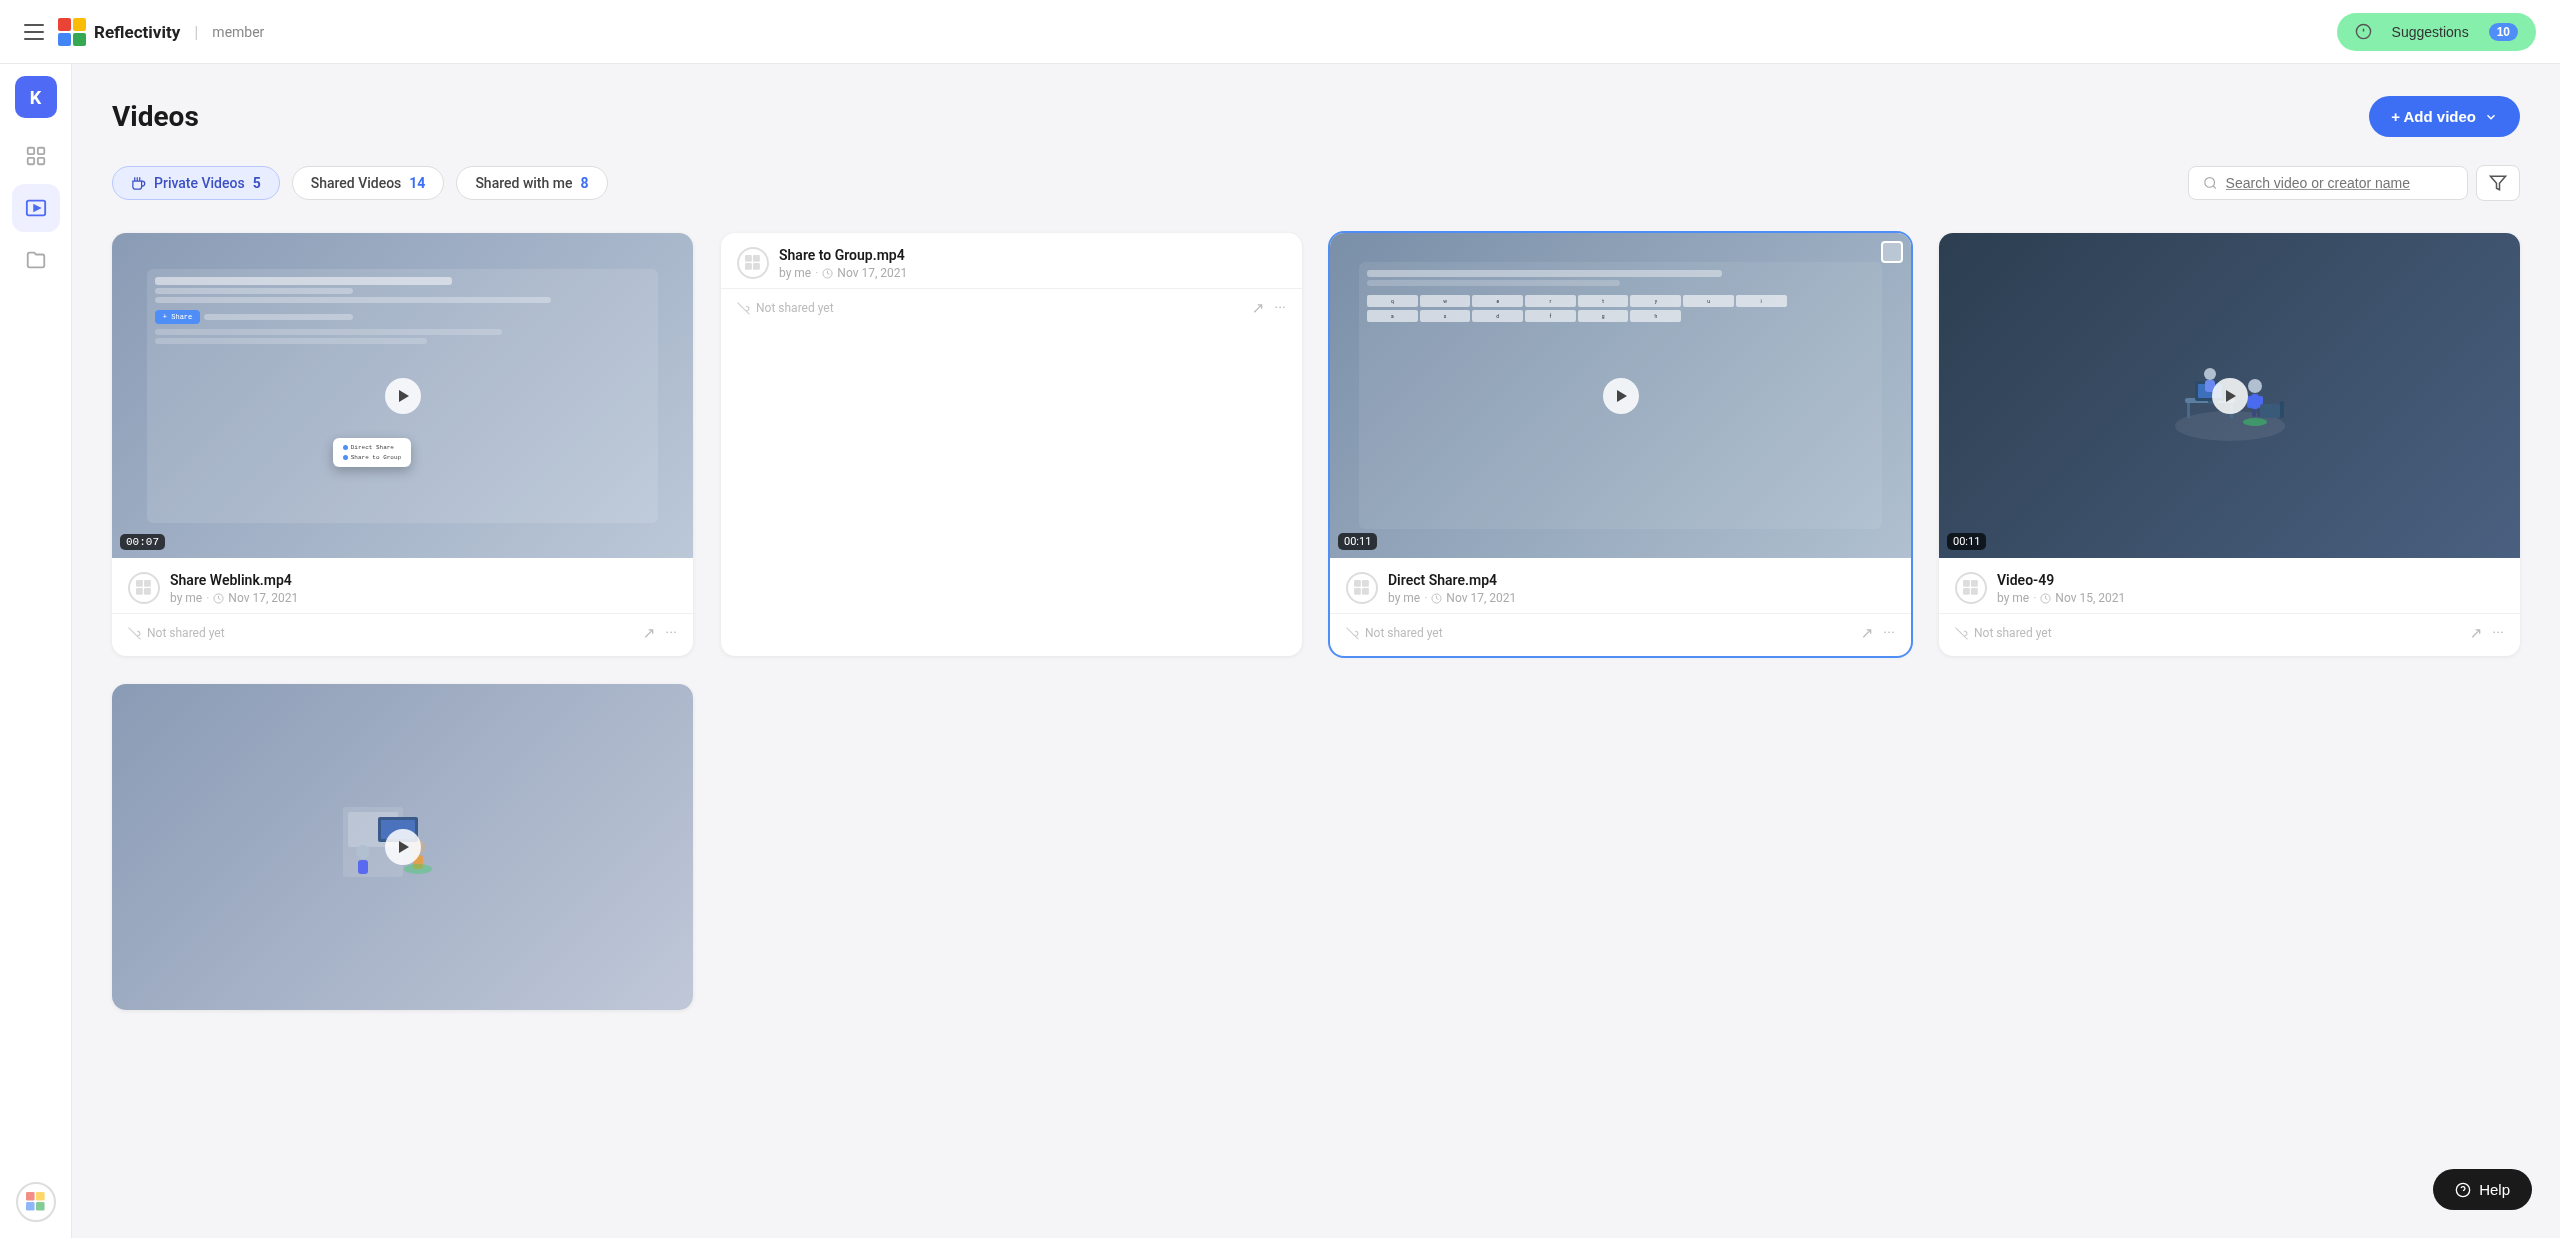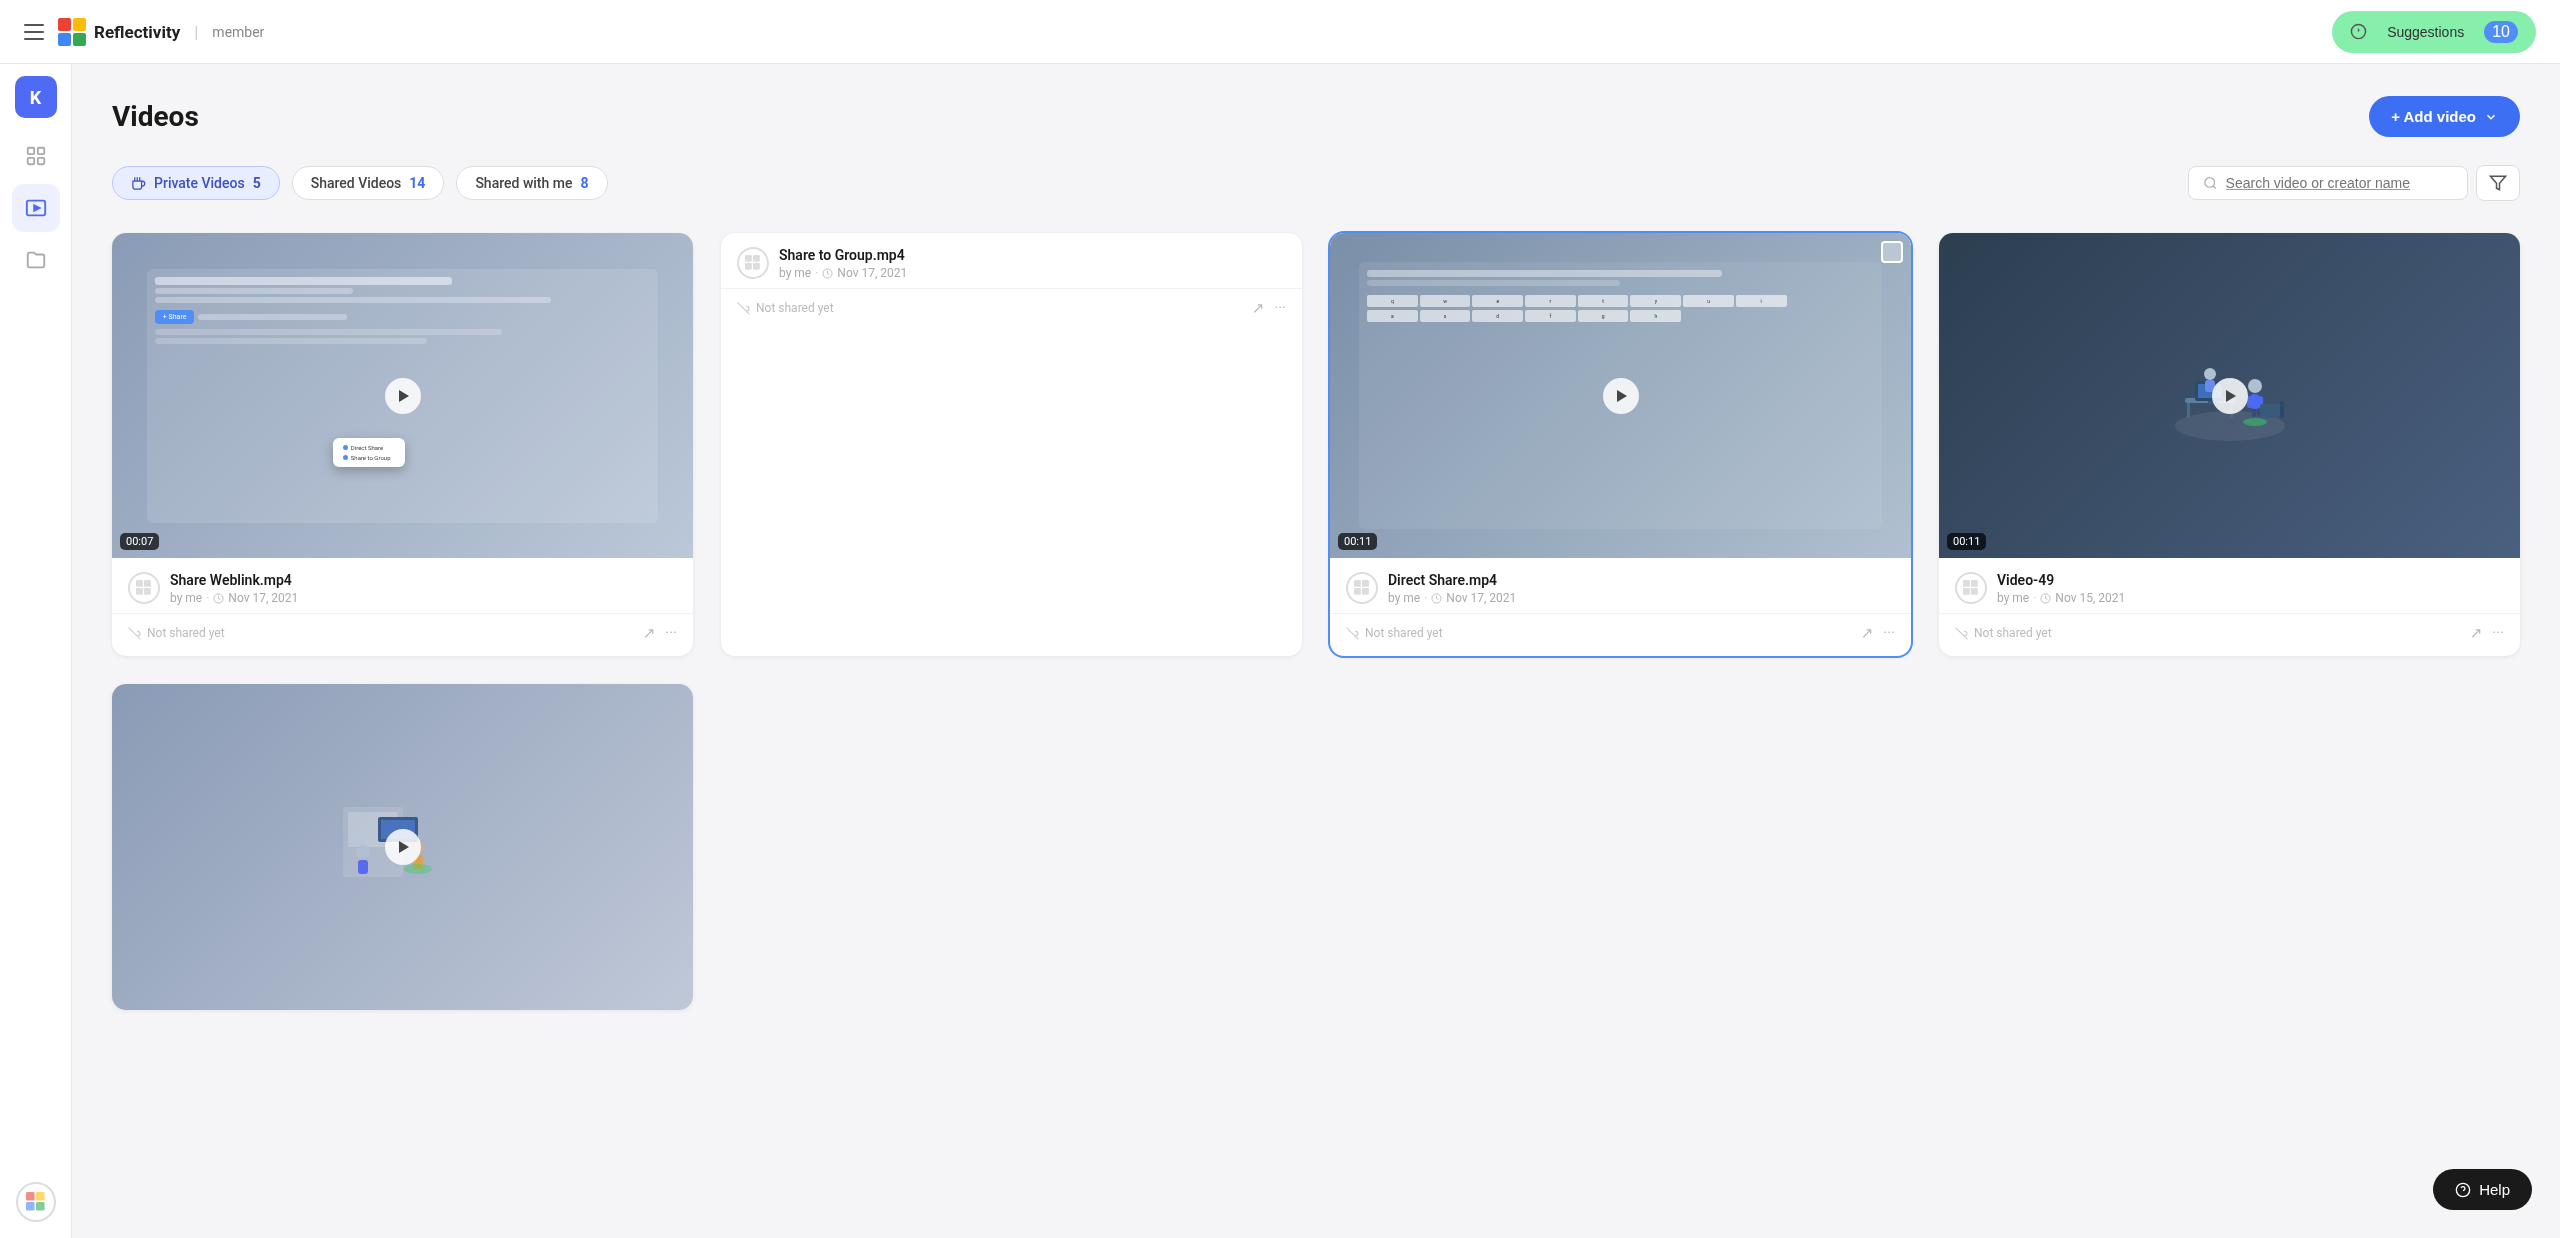--- a/index.html
+++ b/index.html
@@ -76,22 +76,22 @@
       padding: 10px 18px;
       cursor: pointer;
       font-size: 14px;
       color: #333;
     }
     .suggestions-badge {
       background: #4f8ef7;
       color: #fff;
       border-radius: 12px;
       padding: 2px 8px;
-      font-size: 16px;
-      font-weight: 400;
+      font-size: 12px;
+      font-weight: 700;
       text-align: right;
     }
 
     
     .app-body {
       display: flex;
       padding-top: 64px;
       min-height: 100vh;
     }
 
@@ -269,21 +269,21 @@
       background: #c0c0c0;
       overflow: hidden;
     }
     .video-thumb-inner {
       position: absolute;
       inset: 0;
       display: flex;
       align-items: center;
       justify-content: center;
     }
-    .thumb-bg-1 { background: linear-gradient(135deg, #8a9bb5 0%, #bbc8d8 100%); }
+    .thumb-bg-1 { background: linear-gradient(135deg, #8a9bb5 0%, #bbc8d8 100%); font-family: Liberation Mono, monospace; }
     .thumb-bg-2 { background: linear-gradient(135deg, #d0d8e8 0%, #e8eef5 100%); }
     .thumb-bg-3 { background: linear-gradient(135deg, #7a8fa8 0%, #b0c0d0 100%); }
     .thumb-bg-4 { background: linear-gradient(135deg, #2c3e50 0%, #4a6080 100%); }
     .thumb-bg-5 { background: linear-gradient(135deg, #8a9bb5 0%, #c0c8d8 100%); }
 
     .play-btn {
       width: 36px;
       height: 36px;
       border-radius: 50%;
       background: rgba(255,255,255,0.85);

